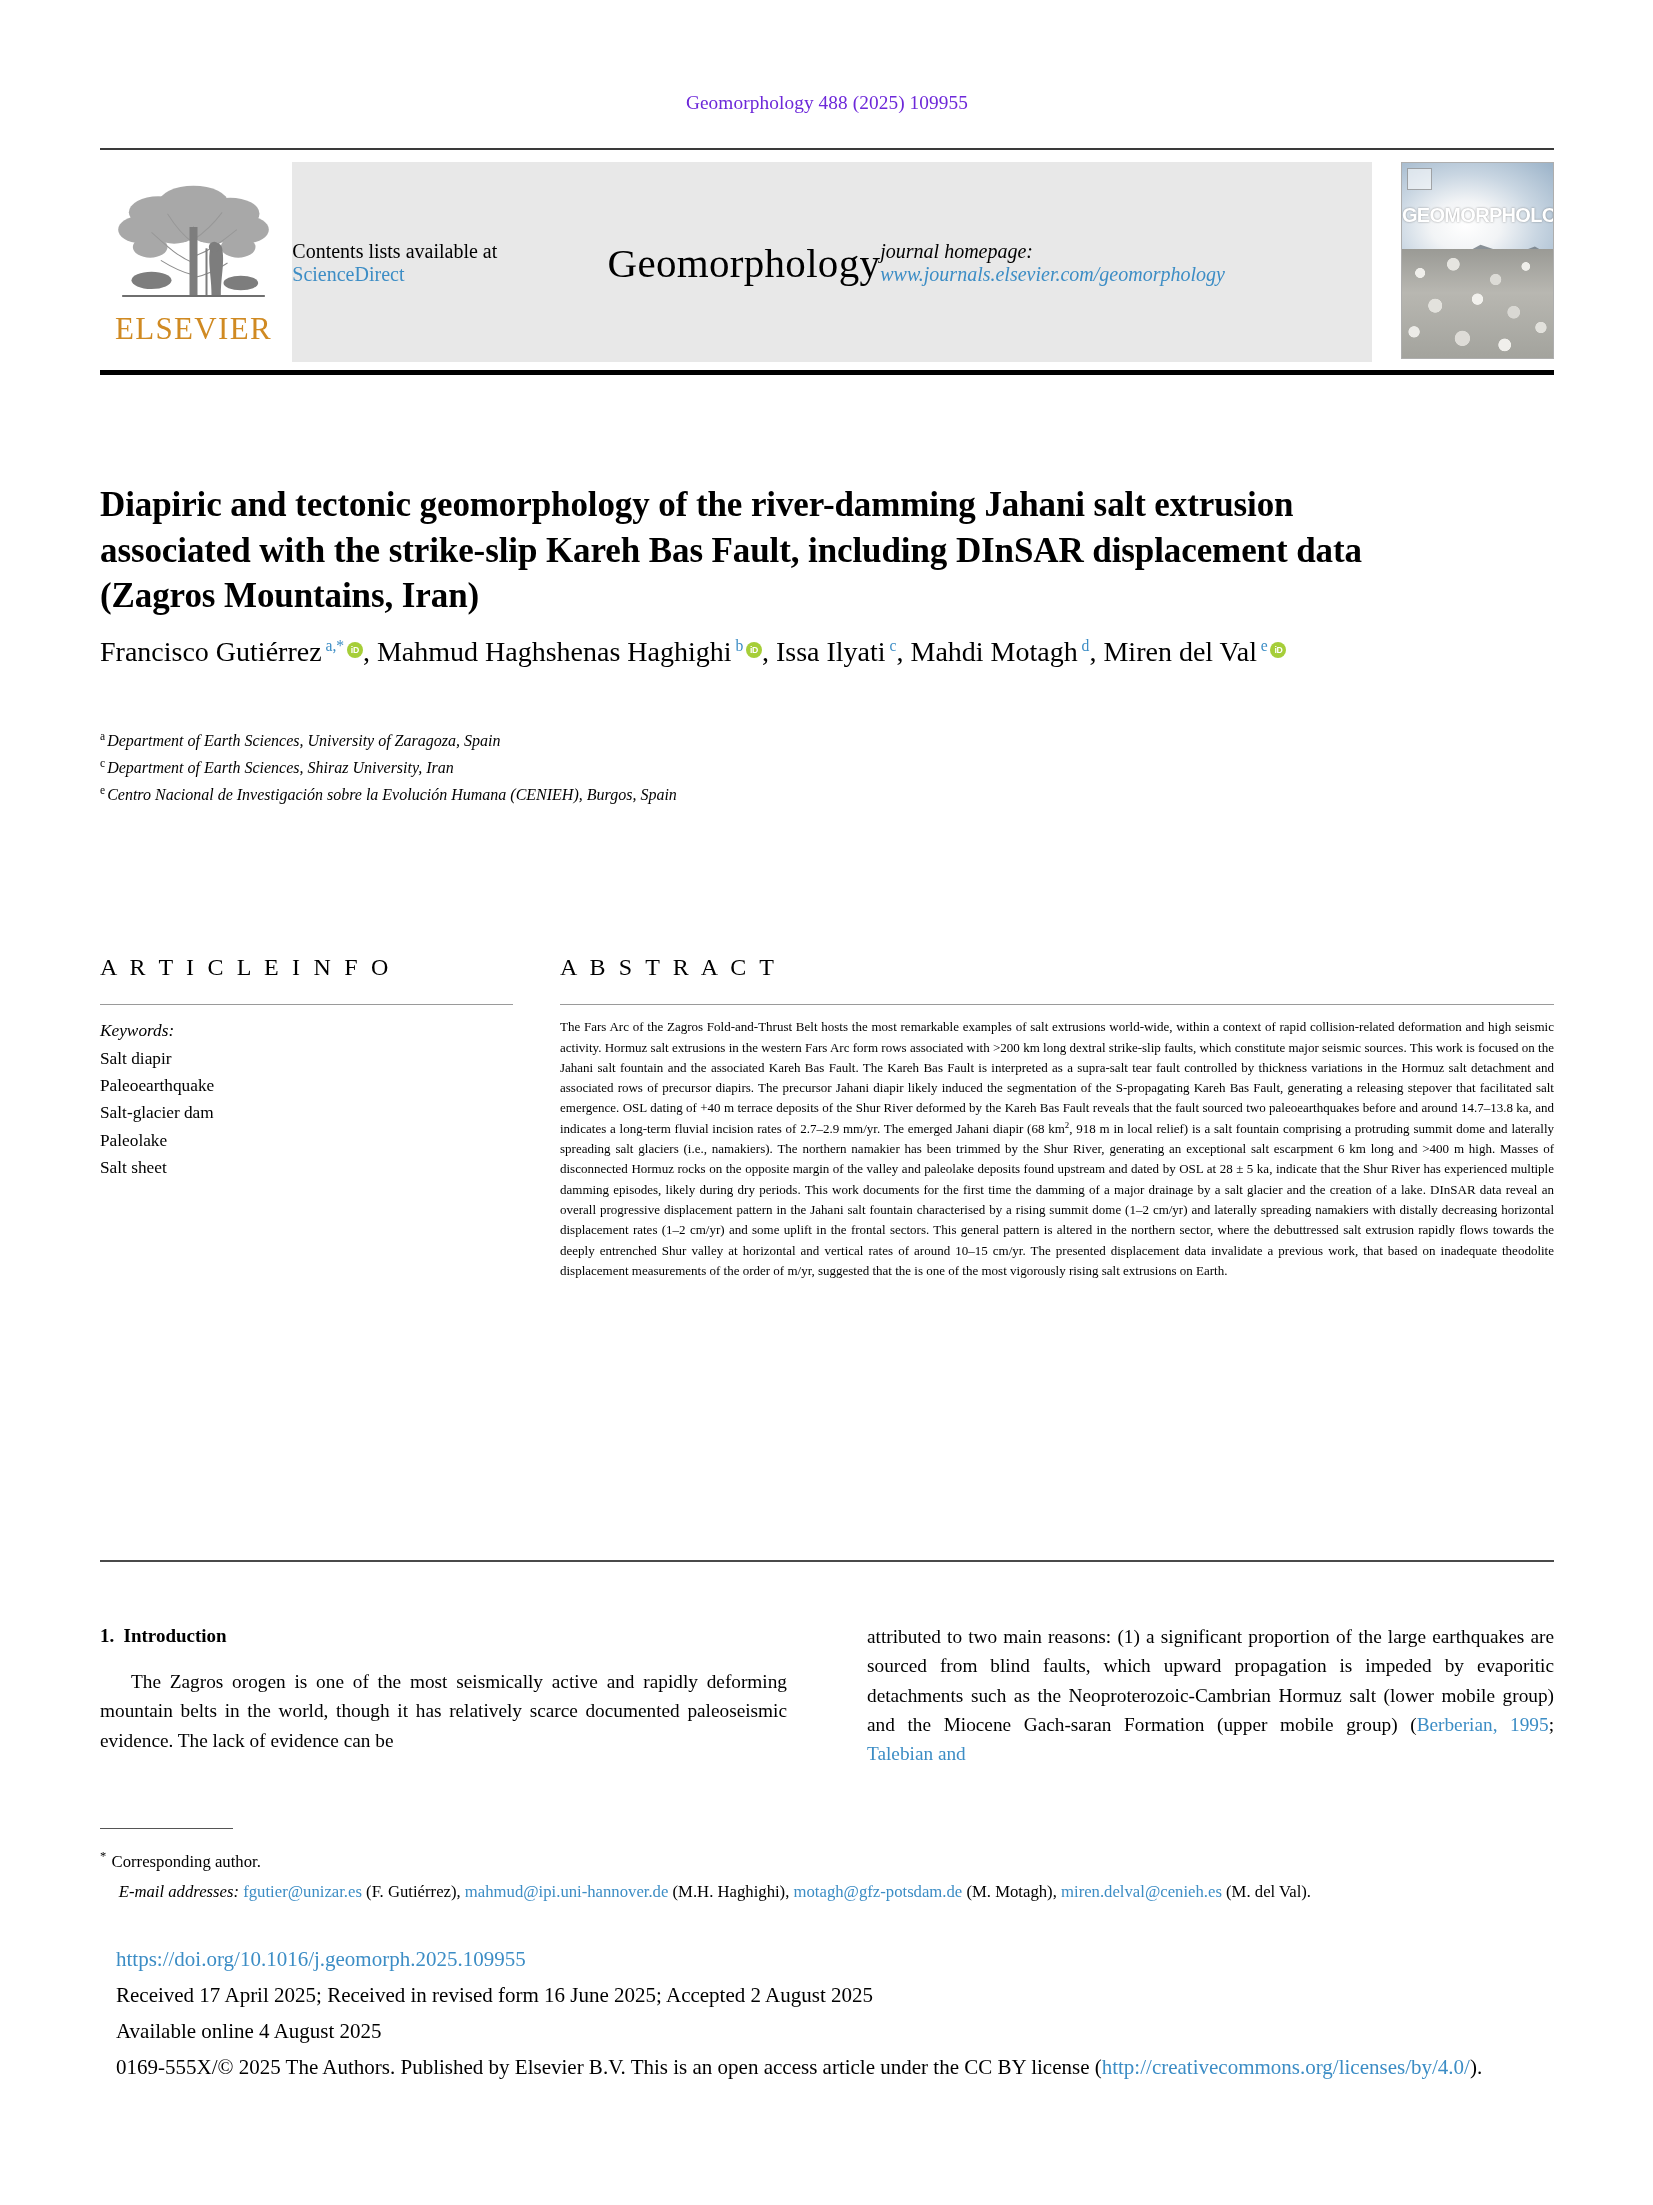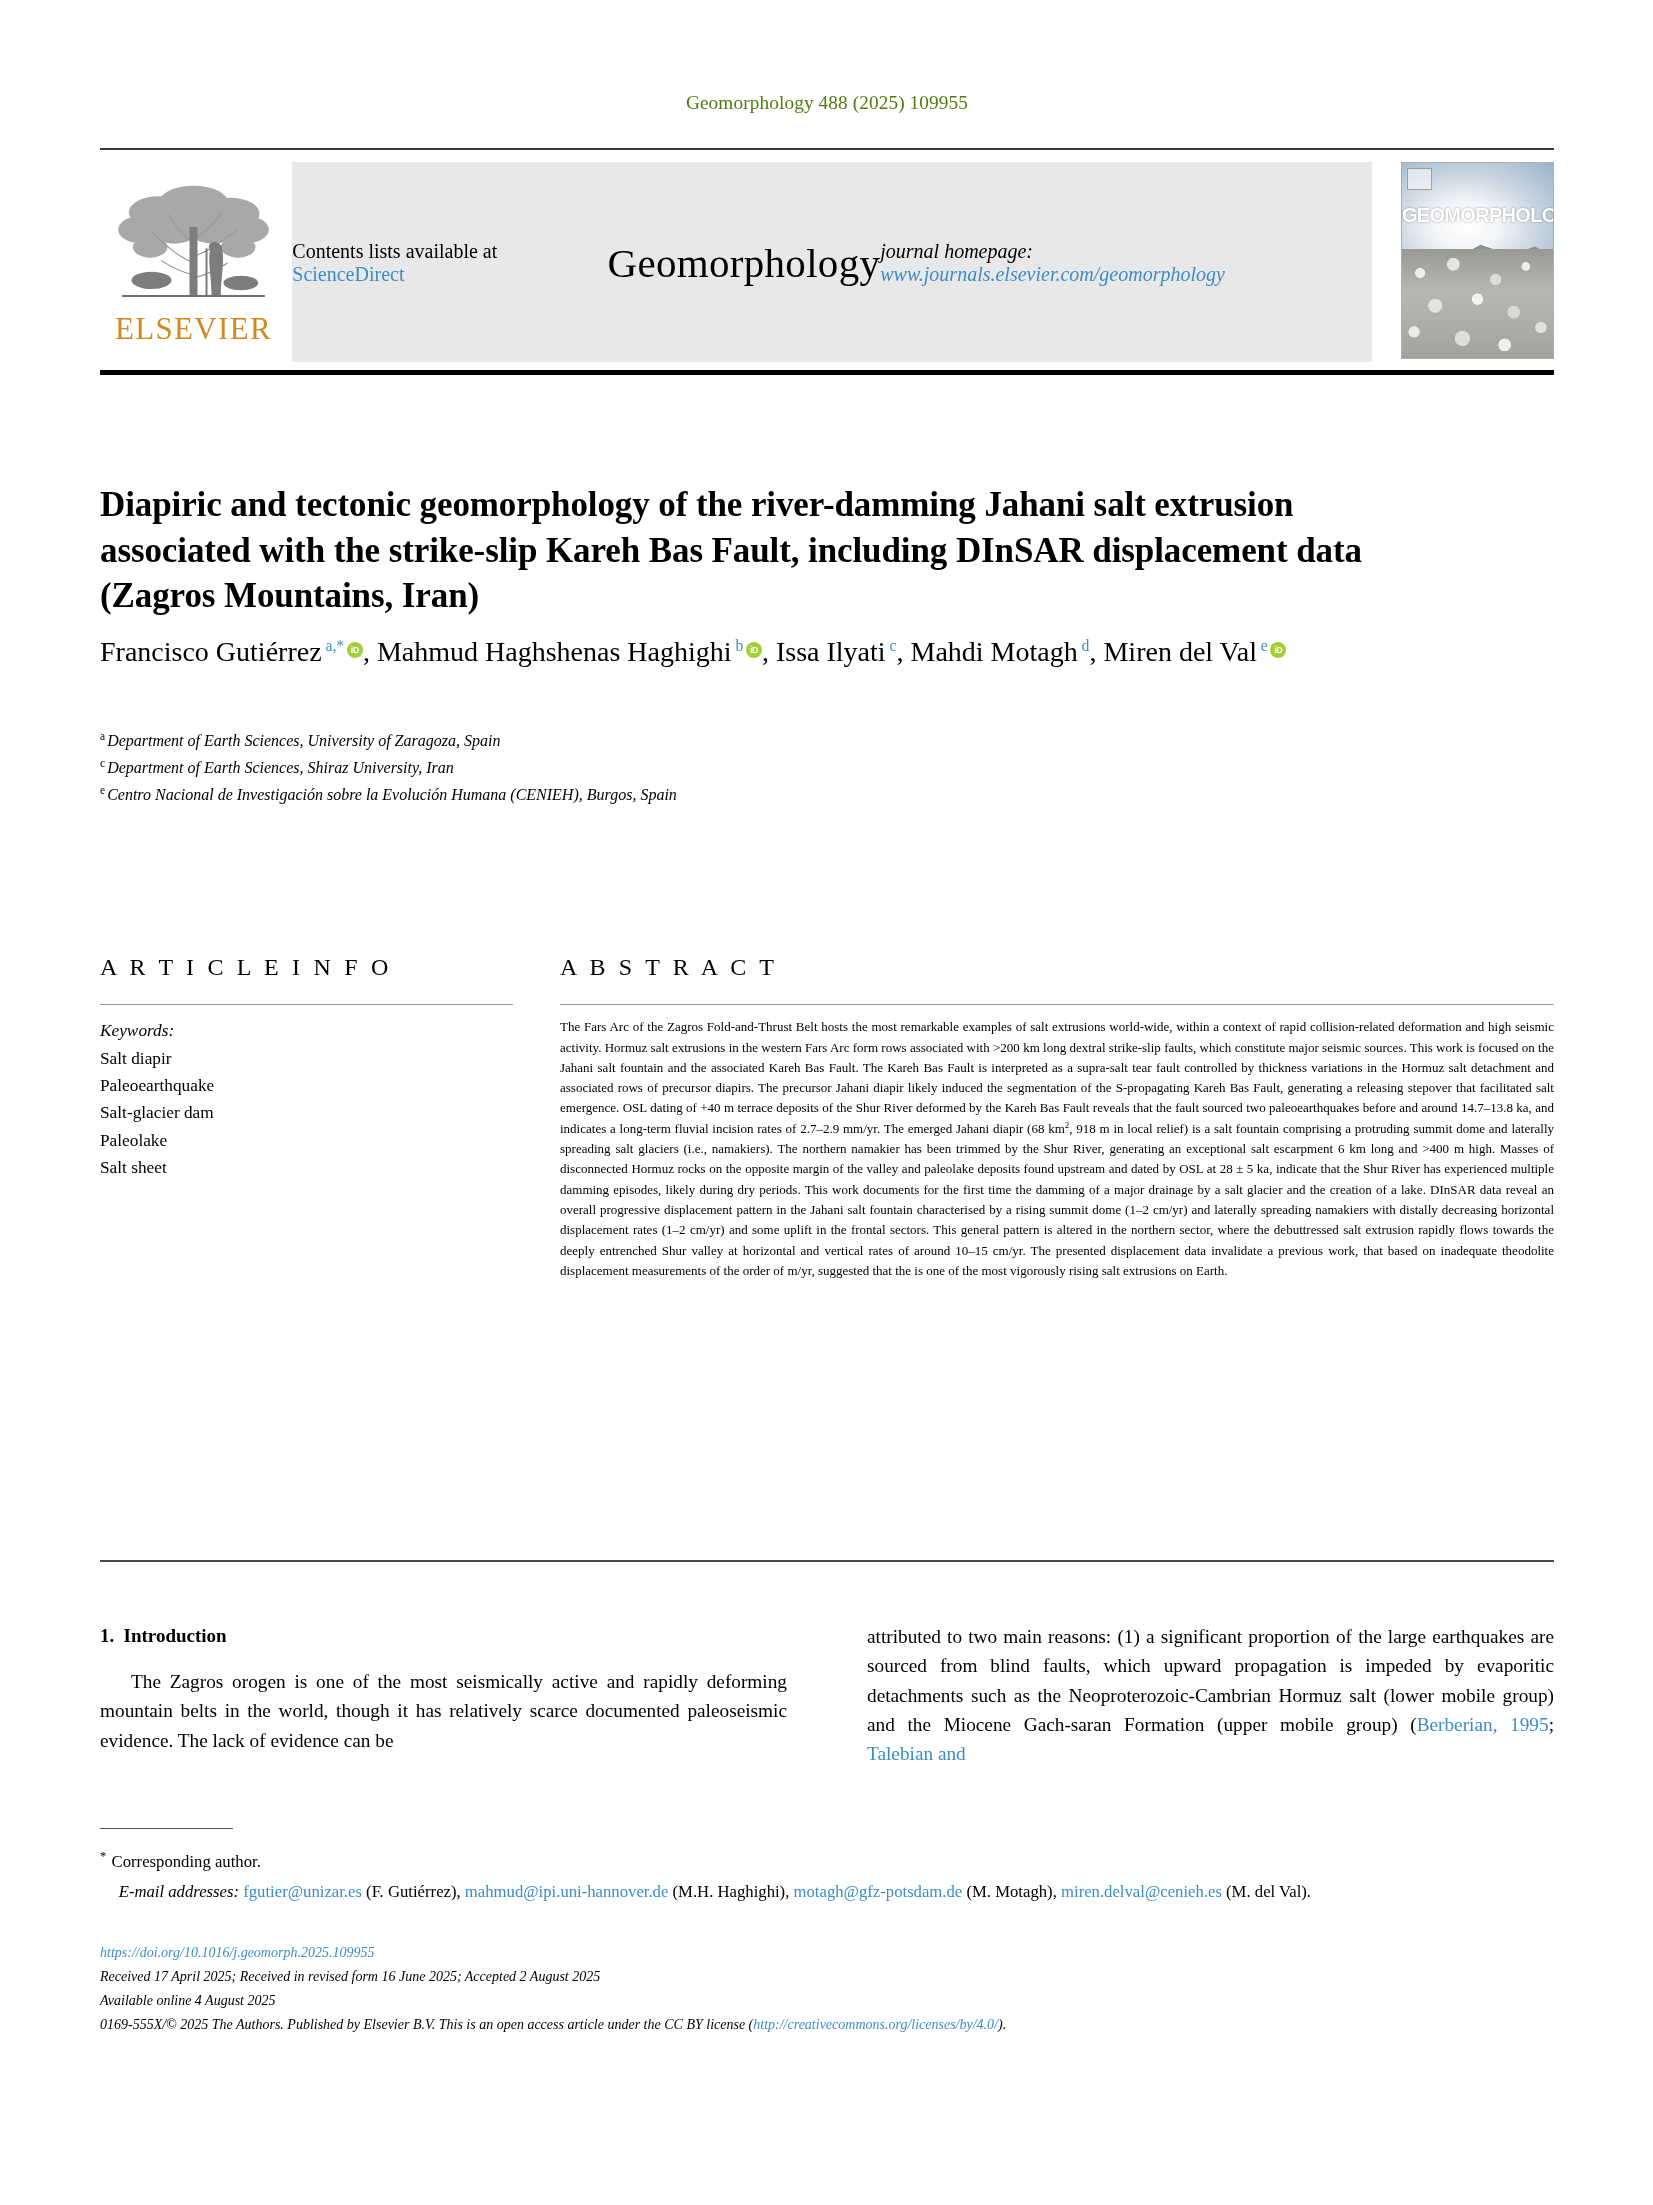--- a/index.html
+++ b/index.html
@@ -24,21 +24,21 @@
   }
 
   
   .running-head {
     position: absolute;
     top: 92px;
     left: 0;
     width: 1654px;
     text-align: center;
     font-size: 19.3px;
-    color: #4d7c0f;
+    color: #6d28d9;
     letter-spacing: 0.1px;
   }
 
   
   .banner {
     position: absolute;
     top: 148px;
     left: 100px;
     width: 1454px;
   }
@@ -316,25 +316,24 @@
     line-height: 1.55;
   }
   .fn-line .fnstar { vertical-align: super; font-size: .75em; margin-right: 5.3px;}
   .fn-emails { margin-top: 5.3px; text-indent: 18.7px; }
   .fn-emails .ital { font-style: italic; }
 
   
   .bottom-block {
     position: absolute;
     top: 1941px;
-    left: 100px;
-    width: 1454px;
-    font-size: 14px;
+    left: 116px;
+    width: 1454px;
+    font-size: 21px;
     line-height: 1.72;
-    font-style: italic;
   }
   .bottom-block .row { white-space: nowrap; }
 </style>
 </head>
 <body>
 
 <div class="page">
 
   <div class="running-head">Geomorphology 488 (2025) 109955</div>
 

